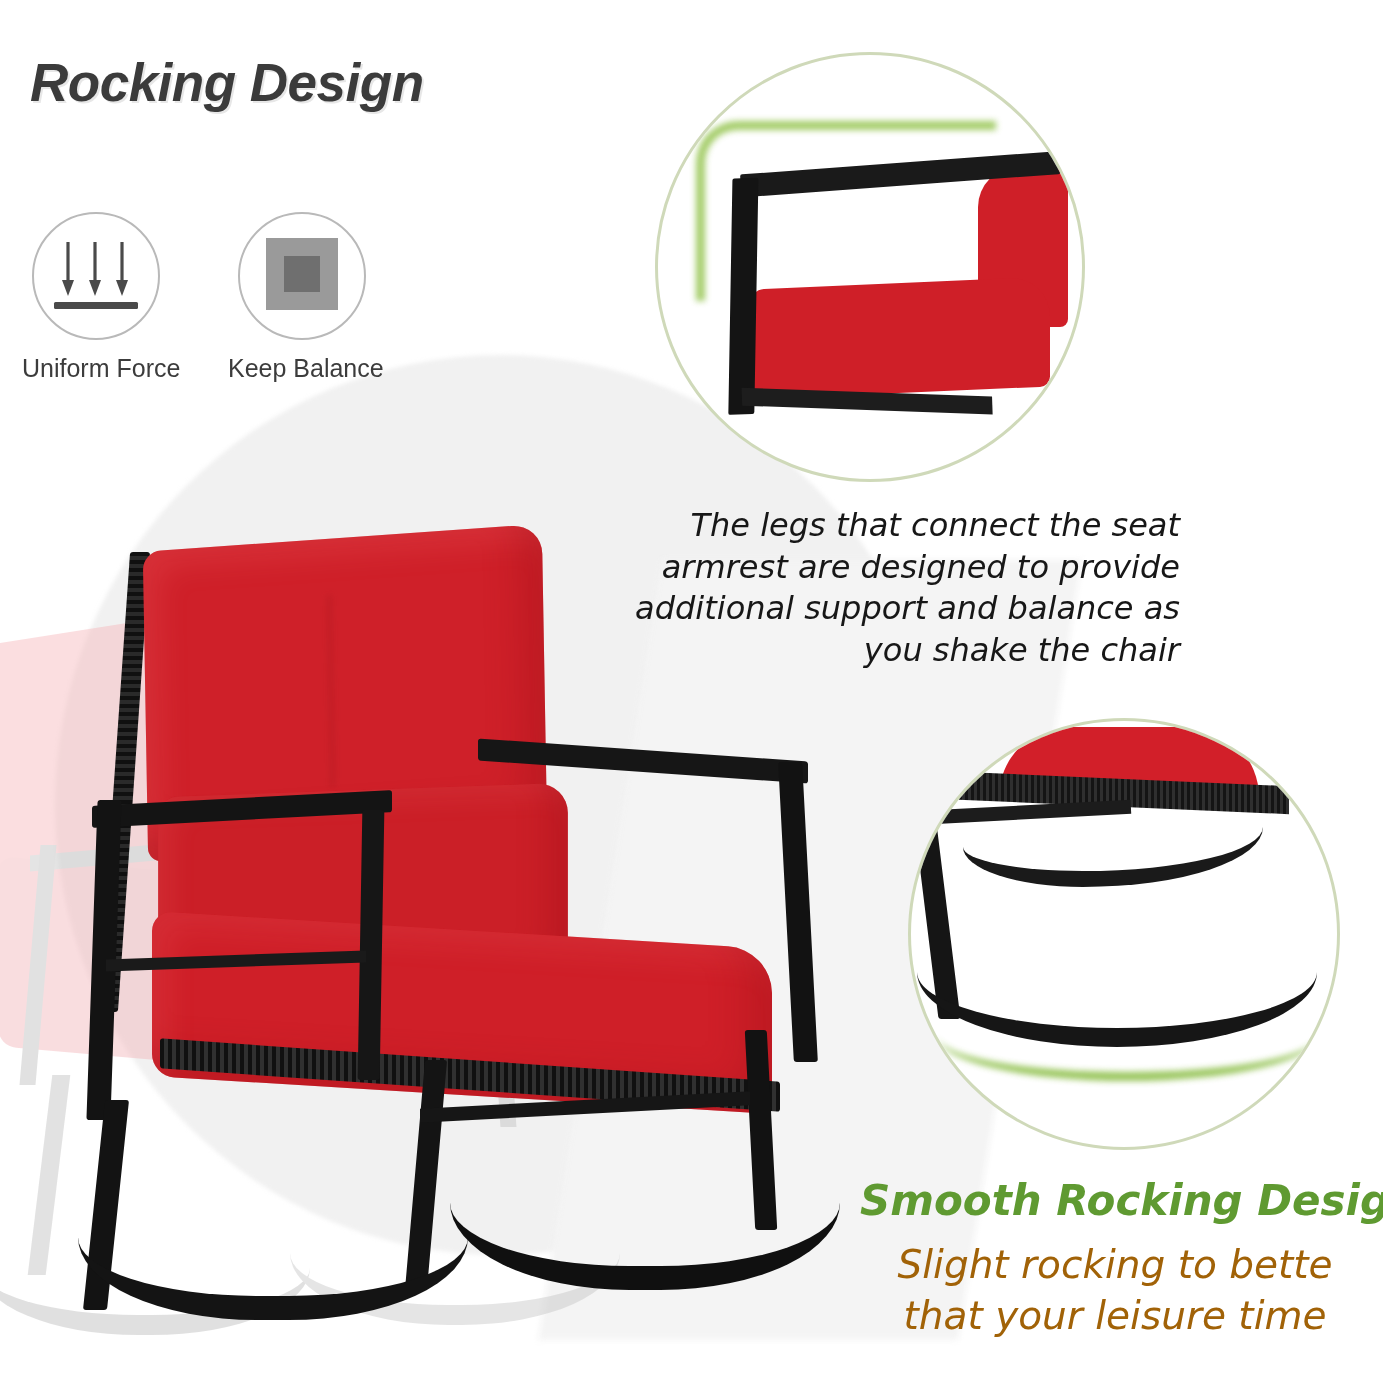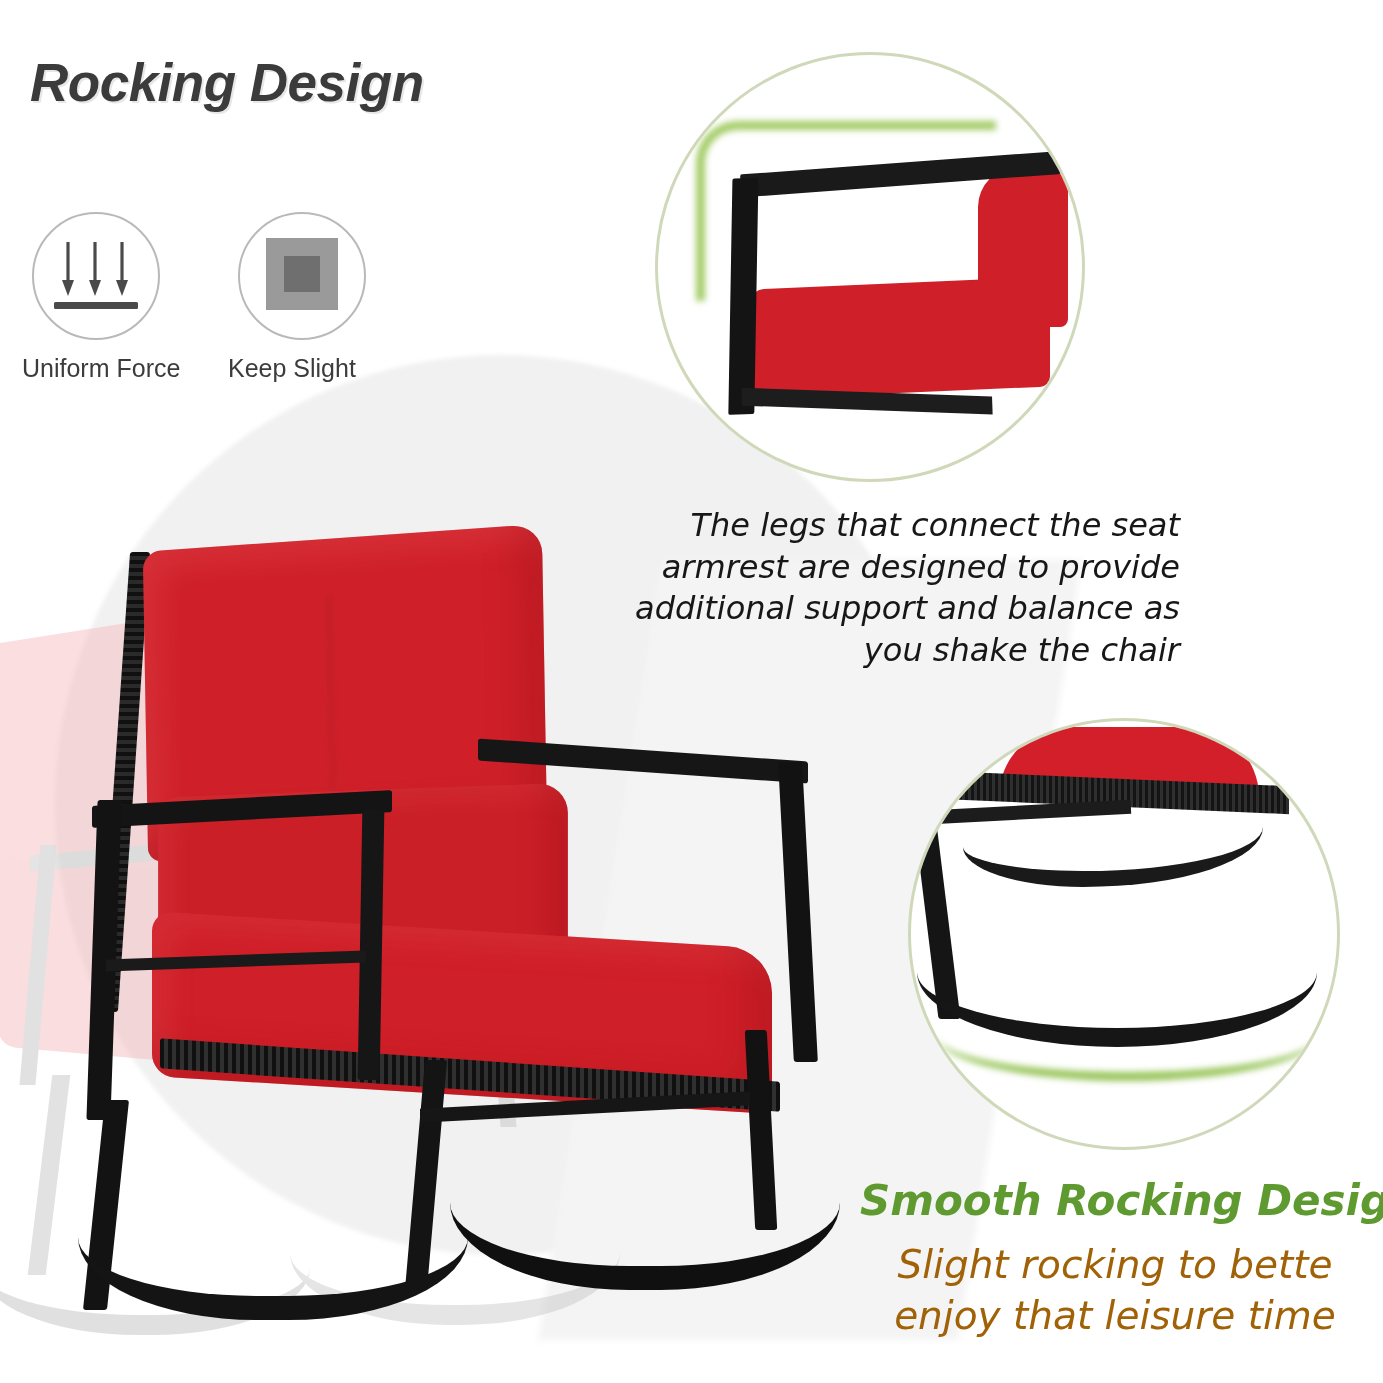--- a/index.html
+++ b/index.html
@@ -43,21 +43,21 @@
     text-shadow:2px 2px 0 rgba(120,120,120,.18);
   }
 
   
   .features {
     position:absolute;
     left:22px; top:212px;
     display:flex;
     gap:58px;
   }
-  .feature { width:148px; }
+  .feature { width:148px; text-align:center; }
   .feature-circle {
     width:128px; height:128px;
     margin:0 auto;
     border:2px solid #b9b9b9;
     border-radius:50%;
     background:#ffffff;
     position:relative;
     display:flex; align-items:center; justify-content:center;
   }
   .feature-label {
@@ -494,21 +494,21 @@
 
     <div class="feature">
       <div class="feature-circle">
         <span>
           <svg width="80" height="80" viewBox="0 0 80 80">
             <rect x="4" y="4" width="72" height="72" fill="#9a9a9a"></rect>
             <rect x="22" y="22" width="36" height="36" fill="#6f6f6f"></rect>
           </svg>
         </span>
       </div>
-      <div class="feature-label">Keep Slight</div>
+      <div class="feature-label">Keep Balance</div>
     </div>
   </div>
 
   <div class="inset-top">
     <div class="swoosh-top"></div>
     <div class="cushion-back-top"></div>
     <div class="cushion-seat-top"></div>
     <div class="arm-frame">
       <div class="arm-top"></div>
       <div class="arm-side"></div>
@@ -524,16 +524,16 @@
     <div class="rocker-curve-top"></div>
     <div class="rocker-crossbar"></div>
     <div class="rocker-leg-left"></div>
     <div class="rocker-curve-bottom"></div>
     <div class="swoosh-bottom"></div>
   </div>
 
   <div class="green-head">Smooth Rocking Design</div>
   <div class="green-sub">
     <div>Slight rocking to bette</div>
-    <div>enjoy that leisure time</div>
+    <div>that your leisure time</div>
   </div>
 
 </div>
 
 </body></html>

